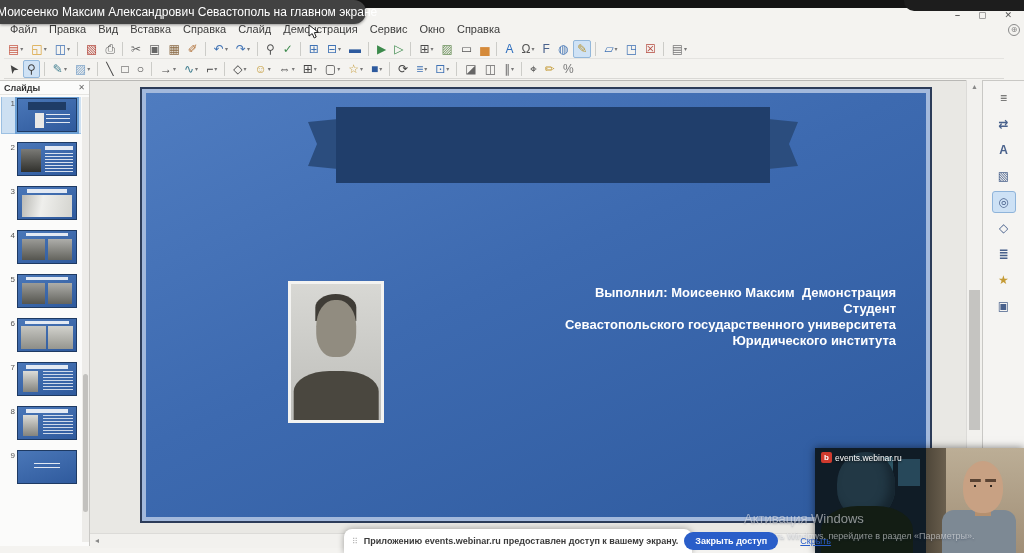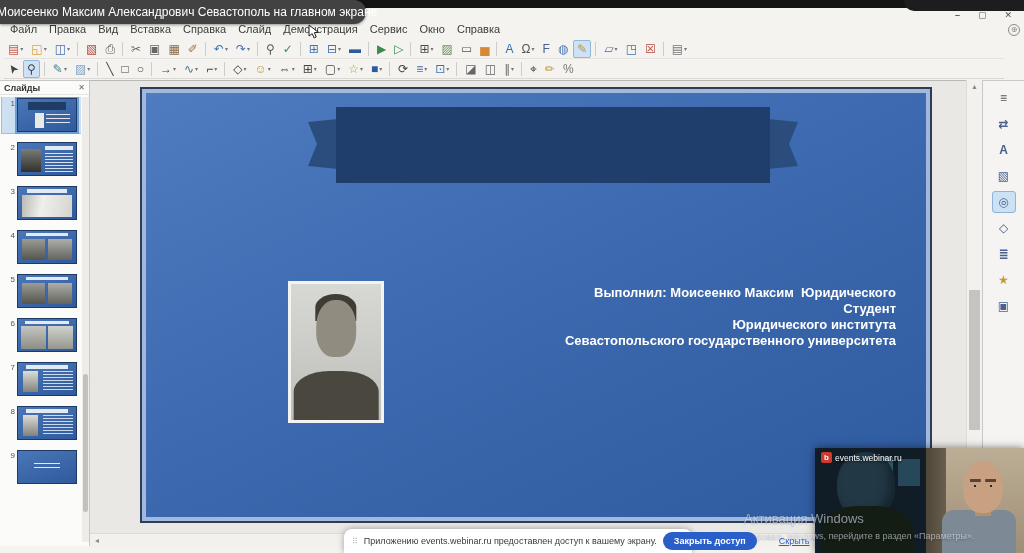--- a/index.html
+++ b/index.html
@@ -90,21 +90,21 @@
   .sb.active{background:#cde1f5;border:1px solid #8fb4da;border-radius:3px;}
 
   
   .strip{position:absolute;top:0;left:0;right:0;height:8px;background:#141414;z-index:40;}
   .strip-right{position:absolute;top:0;right:0;width:120px;height:11px;background:#1d1d1d;border-radius:0 0 0 10px;z-index:41;}
   .toast{position:absolute;top:0;left:0;width:366px;height:24px;background:#424242;border-radius:0 12px 12px 0;color:#fff;display:flex;align-items:center;z-index:42;box-shadow:0 1px 3px rgba(0,0,0,.4);}
   .toast span{font-size:12px;white-space:nowrap;margin-left:-3px;}
 
   .share-bar{position:absolute;left:344px;top:529px;width:348px;height:24px;background:#fff;border-radius:8px 8px 0 0;box-shadow:0 0 6px rgba(0,0,0,.35);display:flex;align-items:center;padding:0 8px;gap:6px;z-index:75;}
   .share-handle{font-size:8px;color:#b5b5b5;}
-  .share-text{font-size:9px;color:#3a3a3a;white-space:nowrap;}
+  .share-text{font-size:9px;color:#3a3a3a;white-space:nowrap;font-weight:bold;}
   .share-stop{background:#2a5ec9;color:#fff;border:none;border-radius:11px;font-size:9px;font-weight:bold;padding:4px 11px;white-space:nowrap;font-family:inherit;}
   .share-hide{font-size:9px;color:#2a5ec9;text-decoration:underline;white-space:nowrap;margin-left:16px;}
 
   .webcam{position:absolute;left:815px;top:448px;width:209px;height:105px;display:flex;z-index:60;box-shadow:0 0 8px rgba(0,0,0,.5);}
   .feed-l{position:relative;width:111px;background:#101c26;overflow:hidden;}
   .feed-l .poster1{position:absolute;left:58px;top:9px;width:20px;height:27px;background:#2e5666;}
   .feed-l .poster2{position:absolute;left:83px;top:11px;width:22px;height:27px;background:#27485a;}
   .feed-l .sil-head{position:absolute;left:22px;top:4px;width:58px;height:66px;background:#223845;border-radius:48% 48% 44% 44%;box-shadow:inset -6px -4px 10px #16252f;}
   .feed-l .sil-body{position:absolute;left:6px;top:58px;width:92px;height:60px;background:#131d14;border-radius:40% 40% 0 0;}
   .brand{position:absolute;left:6px;top:4px;display:flex;align-items:center;gap:3px;z-index:2;}
@@ -421,24 +421,24 @@
           <span class="tail-r"></span>
           <div class="banner"></div>
           <div class="photo">
             <div class="photo-img">
               <span class="hair"></span>
                 <span class="face"></span>
                 <span class="torso"></span>
             </div>
           </div>
           <div class="credits">
-            <div class="credit-line">Выполнил: Моисеенко Максим  Юридического</div>
+            <div class="credit-line">Выполнил: Моисеенко Максим  Демонстрация</div>
               <div class="credit-line">Студент</div>
+              <div class="credit-line">Севастопольского государственного университета</div>
               <div class="credit-line">Юридического института</div>
-              <div class="credit-line">Севастопольского государственного университета</div>
           </div>
         </div>
       </div>
     </div>
 
     <div class="vscroll">
       <span class="arr">▲</span>
       <span class="vthumb"></span>
     </div>
     <div class="hscroll">

